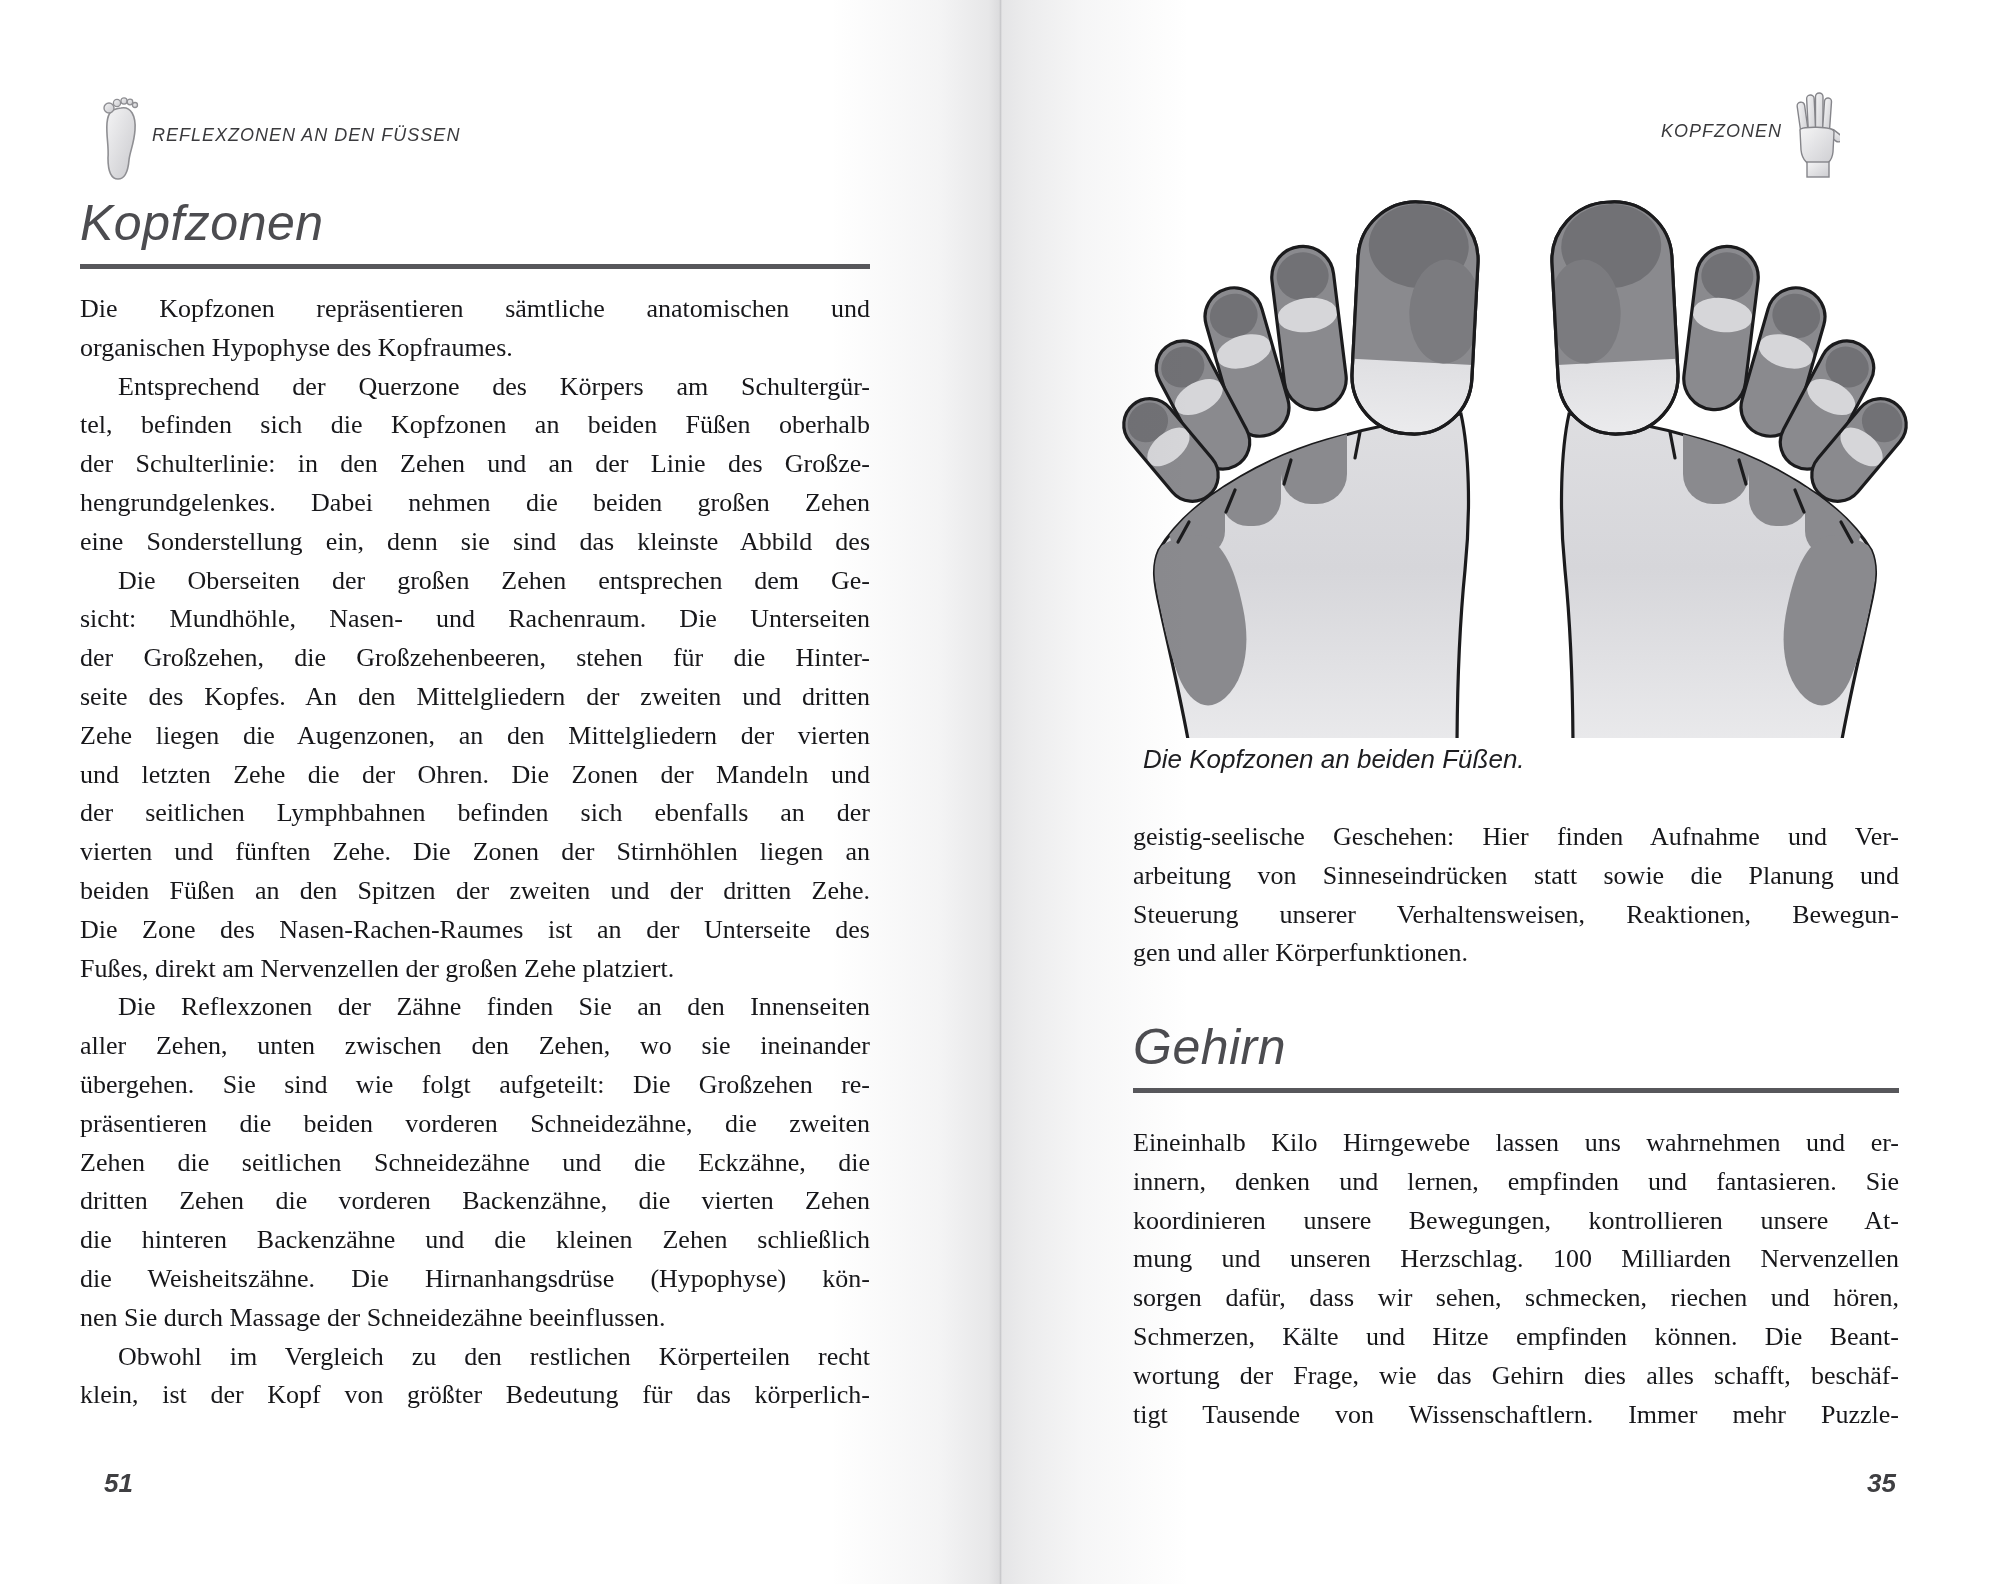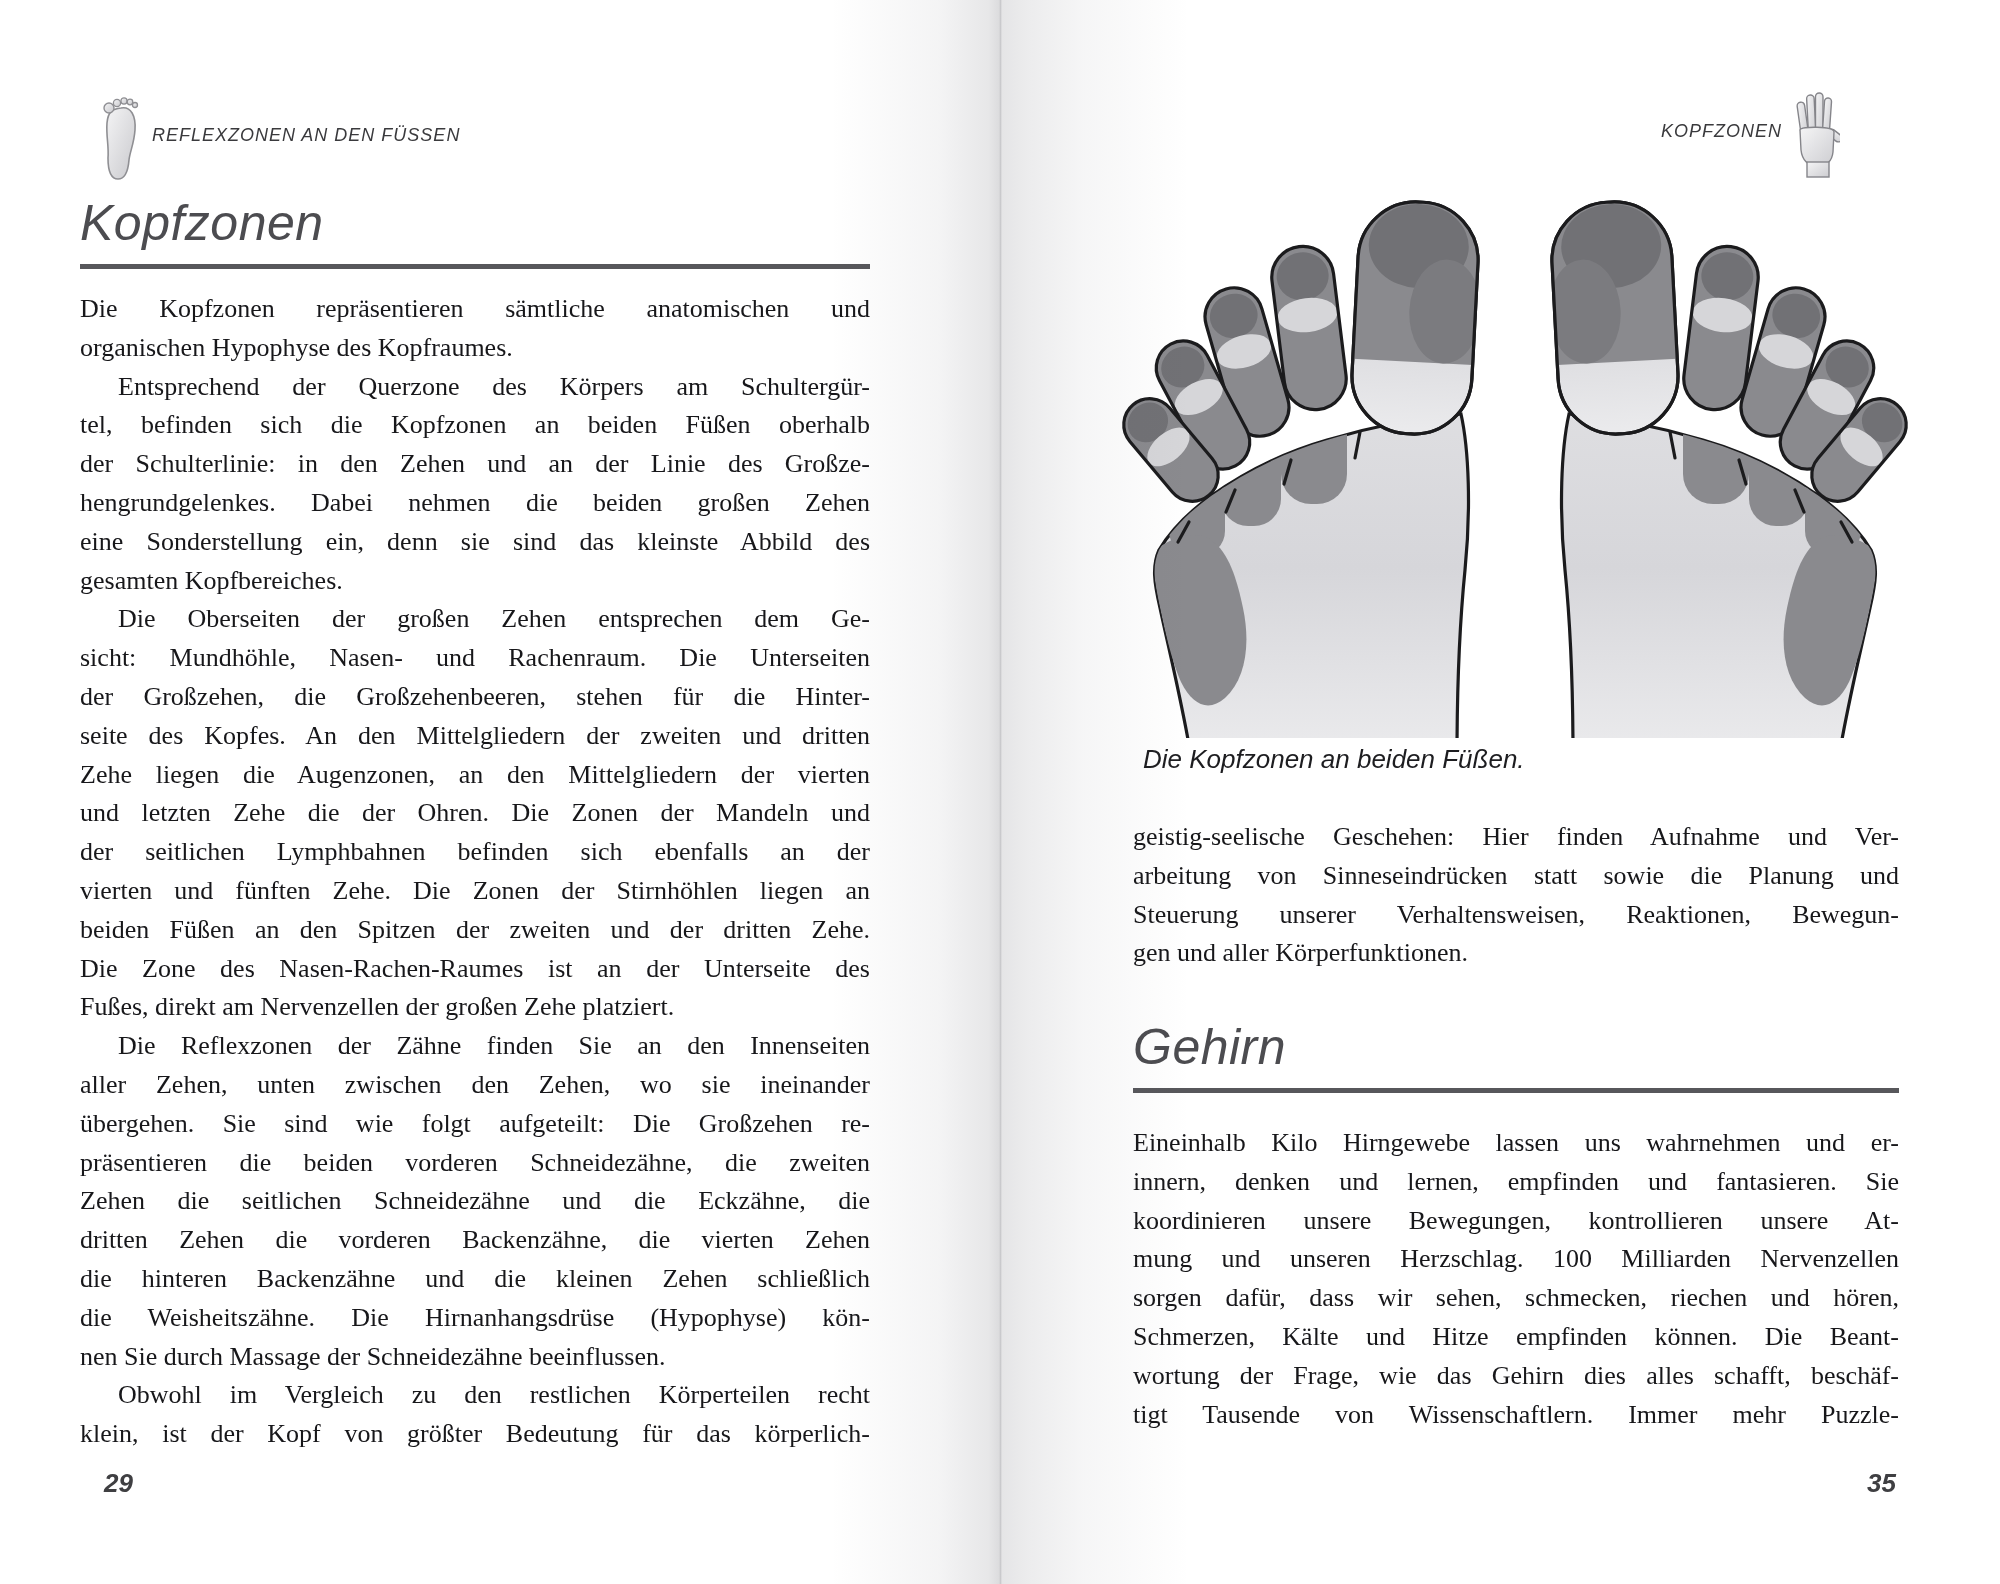--- a/index.html
+++ b/index.html
@@ -80,21 +80,20 @@
         <div>
           <div class="tline">Die Kopfzonen repräsentieren sämtliche anatomischen und</div>
           <div class="tline lastline">organischen Hypophyse des Kopfraumes.</div>
         </div>
         <div>
           <div class="tline firstline">Entsprechend der Querzone des Körpers am Schultergür-</div>
           <div class="tline">tel, befinden sich die Kopfzonen an beiden Füßen oberhalb</div>
           <div class="tline">der Schulterlinie: in den Zehen und an der Linie des Großze-</div>
           <div class="tline">hengrundgelenkes. Dabei nehmen die beiden großen Zehen</div>
           <div class="tline">eine Sonderstellung ein, denn sie sind das kleinste Abbild des</div>
-          <div class="tline lastline">gesamten Kopfbereiches.</div>
         </div>
         <div>
           <div class="tline firstline">Die Oberseiten der großen Zehen entsprechen dem Ge-</div>
           <div class="tline">sicht: Mundhöhle, Nasen- und Rachenraum. Die Unterseiten</div>
           <div class="tline">der Großzehen, die Großzehenbeeren, stehen für die Hinter-</div>
           <div class="tline">seite des Kopfes. An den Mittelgliedern der zweiten und dritten</div>
           <div class="tline">Zehe liegen die Augenzonen, an den Mittelgliedern der vierten</div>
           <div class="tline">und letzten Zehe die der Ohren. Die Zonen der Mandeln und</div>
           <div class="tline">der seitlichen Lymphbahnen befinden sich ebenfalls an der</div>
           <div class="tline">vierten und fünften Zehe. Die Zonen der Stirnhöhlen liegen an</div>
@@ -112,21 +111,21 @@
           <div class="tline">die hinteren Backenzähne und die kleinen Zehen schließlich</div>
           <div class="tline">die Weisheitszähne. Die Hirnanhangsdrüse (Hypophyse) kön-</div>
           <div class="tline lastline">nen Sie durch Massage der Schneidezähne beeinflussen.</div>
         </div>
         <div>
           <div class="tline firstline">Obwohl im Vergleich zu den restlichen Körperteilen recht</div>
           <div class="tline">klein, ist der Kopf von größter Bedeutung für das körperlich-</div>
         </div>
       </div>
 
-    <div class="pagenum" style="left:104px;top:1468px;">29</div>
+    <div class="pagenum" style="left:104px;top:1468px;">51</div>
   </div>
 
   <div class="page page-right">
 
     <div class="runhead" style="right:160px;top:92px;">
       <span class="rh-text">KOPFZONEN</span>
       <svg width="46" height="86" viewBox="0 0 46 86">
         <defs>
           <linearGradient id="hicon" x1="0" y1="0" x2="1" y2="1">
             <stop offset="0" stop-color="#f5f5f6"></stop>

